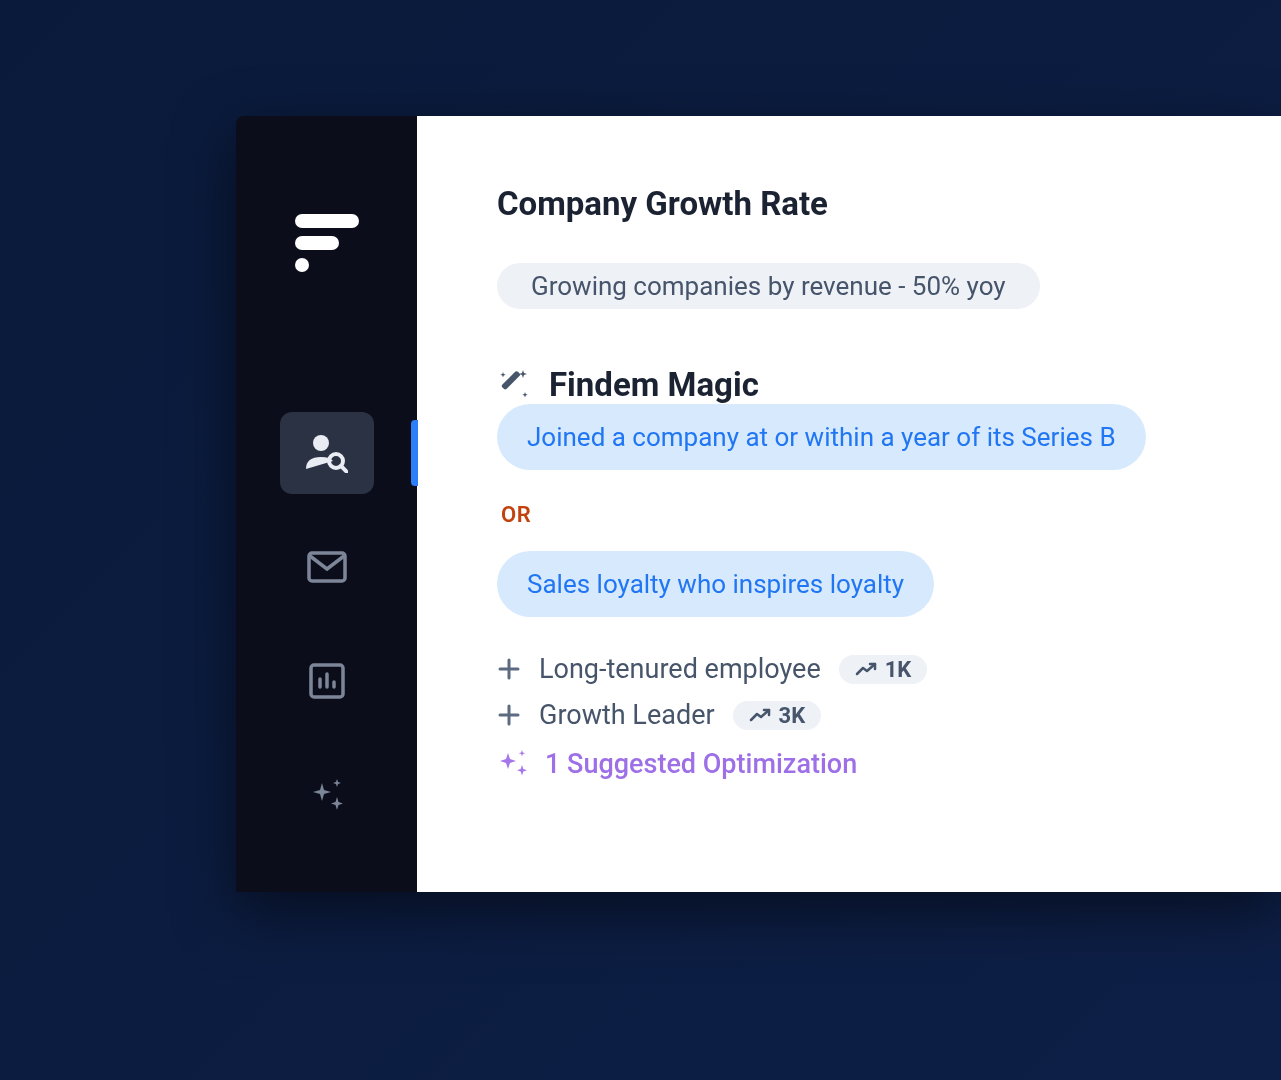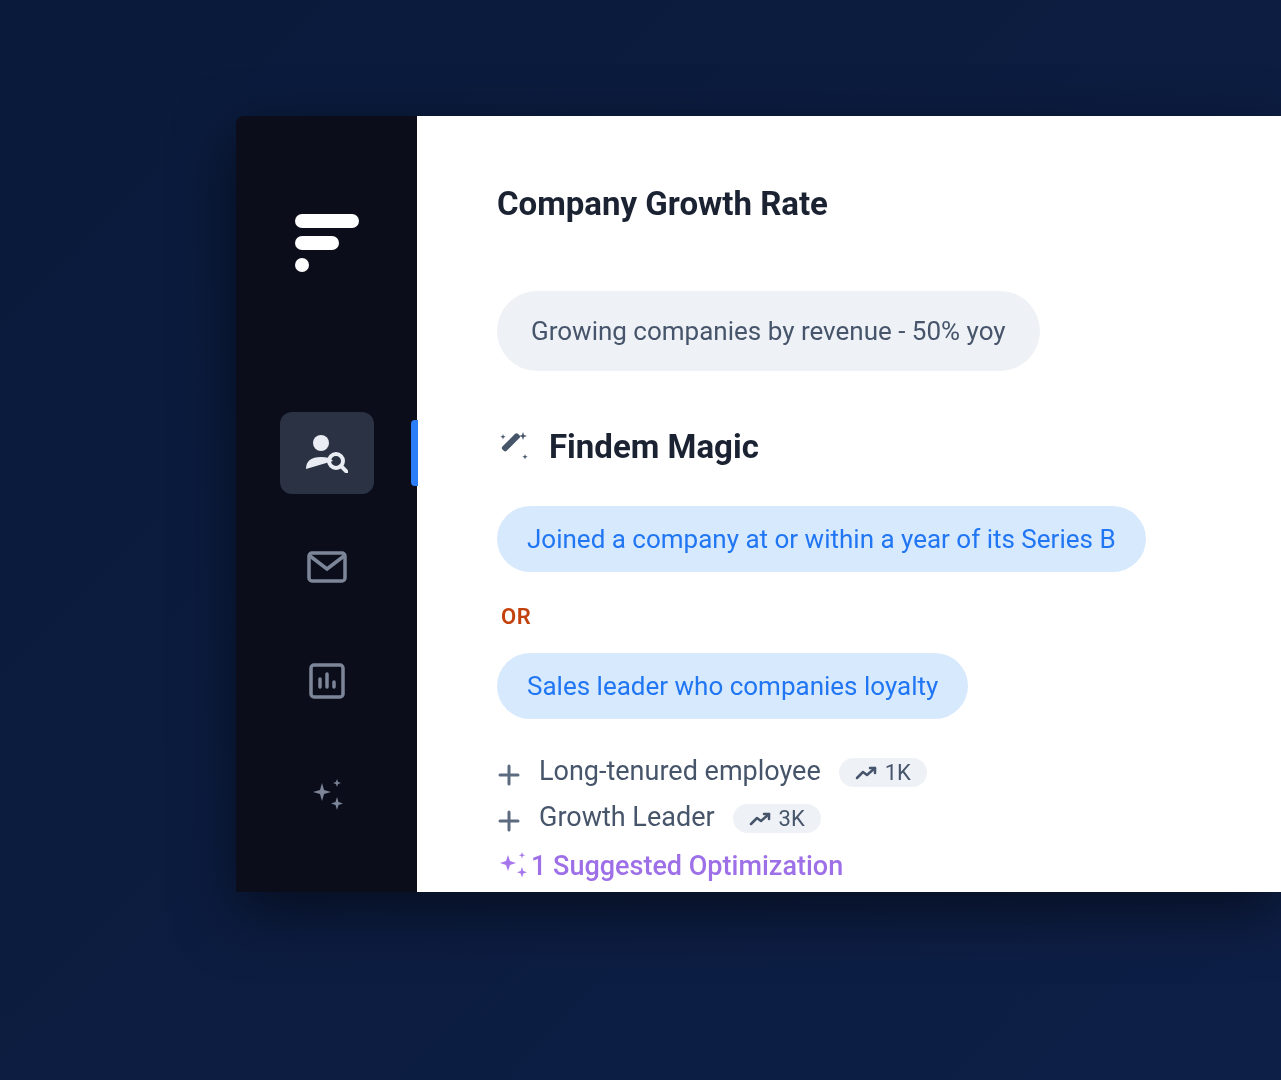--- a/index.html
+++ b/index.html
@@ -71,30 +71,28 @@
       font-size: 33px;
       font-weight: 700;
       color: #1b2333;
       margin-bottom: 40px;
     }
     .gray-pill {
       display: inline-block;
       background: #eef1f5;
       color: #46556b;
       font-size: 26px;
-      padding: 25px 34px;
+      padding: 8px 34px;
       border-radius: 40px;
       margin-bottom: 56px;
-      margin-top: 28px;
     }
     .magic-header {
       display: flex;
       align-items: center;
       gap: 18px;
-      margin-bottom: 40px;
     }
     .magic-title {
       font-size: 33px;
       font-weight: 700;
       color: #1b2333;
     }
     .blue-pill {
       display: inline-block;
       background: #d7e9fd;
       color: #2076f3;
@@ -107,47 +105,48 @@
     }
     .or-divider {
       color: #c2410c;
       font-size: 22px;
       font-weight: 600;
       margin: 8px 0 24px 4px;
       letter-spacing: 0.5px;
     }
     .add-row {
       display: flex;
-      align-items: flex-end;
+      align-items: center;
       gap: 18px;
       margin-bottom: 14px;
       margin-top: 12px;
     }
     .plus-icon {
       color: #5d6b80;
       cursor: pointer;
     }
     .add-label {
       font-size: 27px;
       color: #47556b;
     }
     .count-badge {
       display: inline-flex;
       align-items: center;
       gap: 8px;
       background: #eef1f5;
       color: #46556b;
       font-size: 22px;
-      font-weight: 400;
+      font-weight: 700;
       padding: 2px 16px;
       border-radius: 24px;
     }
     .suggestion-row {
       display: flex;
       align-items: center;
+      gap: 14px;
       margin-top: 16px;
       cursor: pointer;
     }
     .suggestion-text {
       font-size: 27px;
       color: #9e70e8;
       font-weight: 500;
     }
   </style>
 </head>
@@ -207,21 +206,21 @@
         <path d="M 26 2 L 27 5 L 30 6 L 27 7 L 26 10 L 25 7 L 22 6 L 25 5 Z" fill="#47556b"></path>
         <path d="M 6 4 L 6.7 6 L 8.7 6.7 L 6.7 7.4 L 6 9.4 L 5.3 7.4 L 3.3 6.7 L 5.3 6 Z" fill="#47556b"></path>
         <path d="M 28 24 L 28.7 26 L 30.7 26.7 L 28.7 27.4 L 28 29.4 L 27.3 27.4 L 25.3 26.7 L 27.3 26 Z" fill="#47556b"></path>
       </svg>
       <h2 class="magic-title">Findem Magic</h2>
     </div>
 
     <div style="display:flex;flex-direction:column;align-items:flex-start;">
       <div class="blue-pill">Joined a company at or within a year of its Series B</div>
       <div class="or-divider">OR</div>
-      <div class="blue-pill">Sales leader who companies loyalty</div>
+      <div class="blue-pill">Sales loyalty who inspires loyalty</div>
     </div>
 
     <div class="add-row">
       <svg class="plus-icon" width="24" height="24" viewBox="0 0 24 24" fill="none">
         <line x1="12" y1="3" x2="12" y2="21" stroke="#5d6b80" stroke-width="3" stroke-linecap="round"></line>
         <line x1="3" y1="12" x2="21" y2="12" stroke="#5d6b80" stroke-width="3" stroke-linecap="round"></line>
       </svg>
       <span class="add-label">Long-tenured employee</span>
       <span class="count-badge">
         <svg width="22" height="16" viewBox="0 0 22 16" fill="none">

